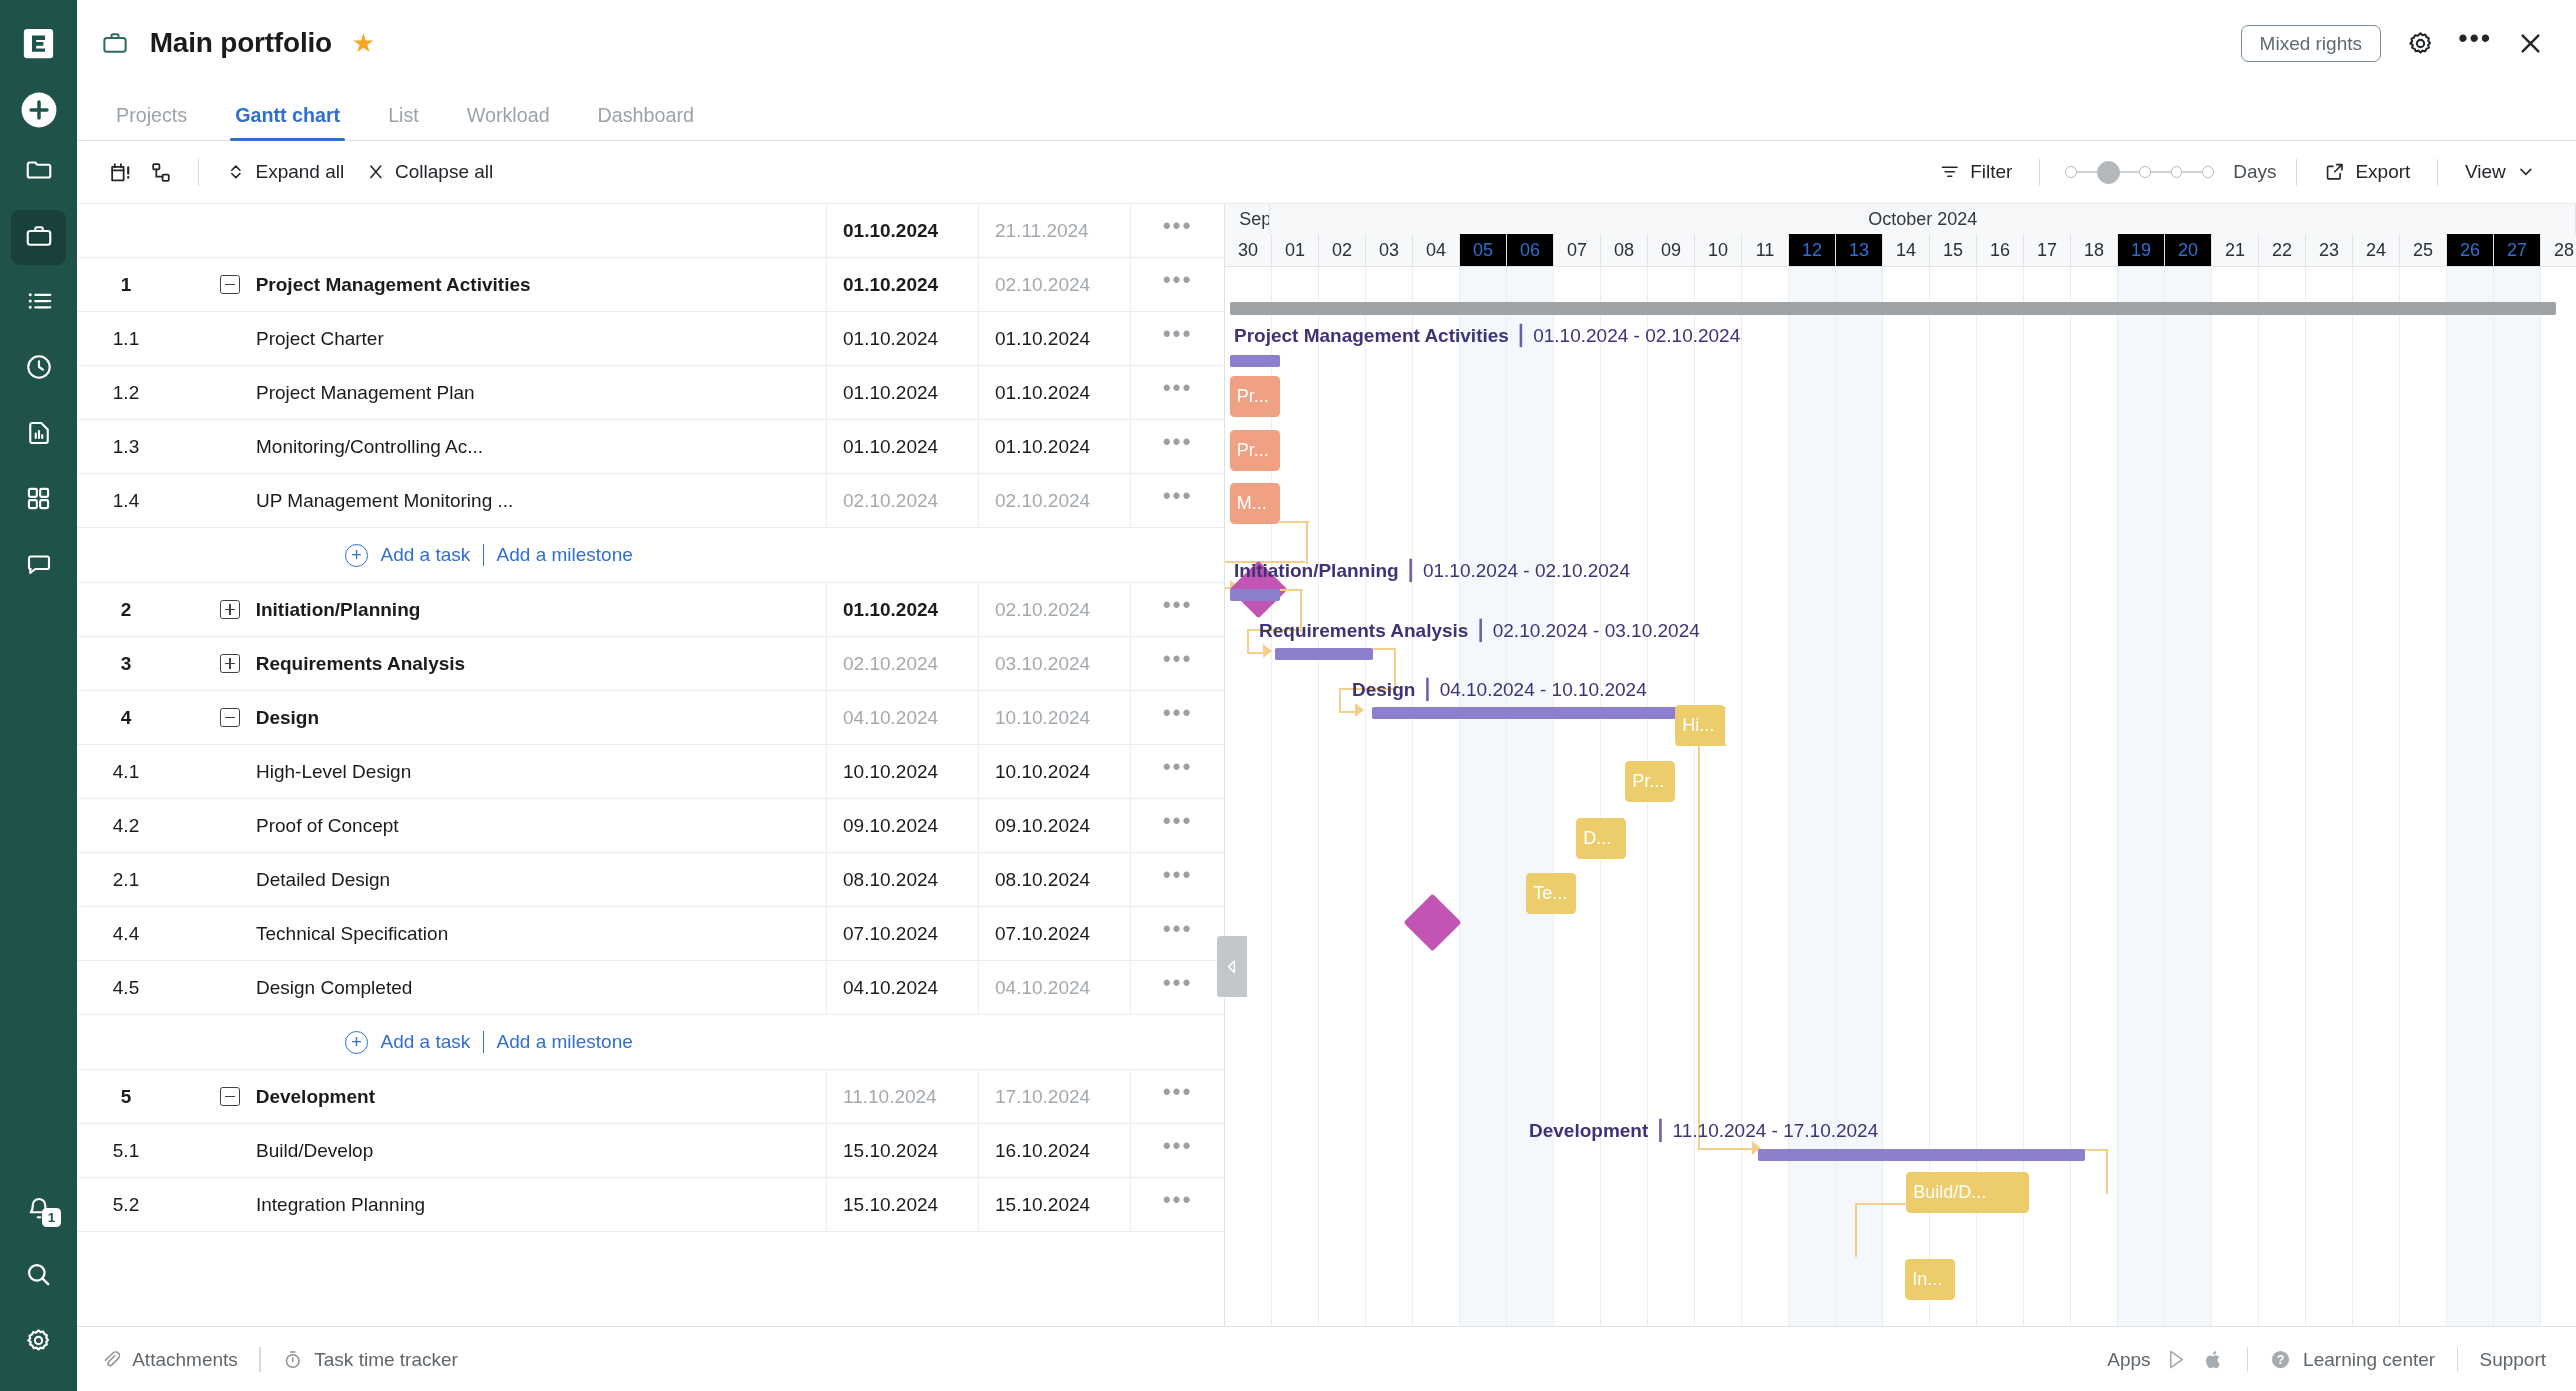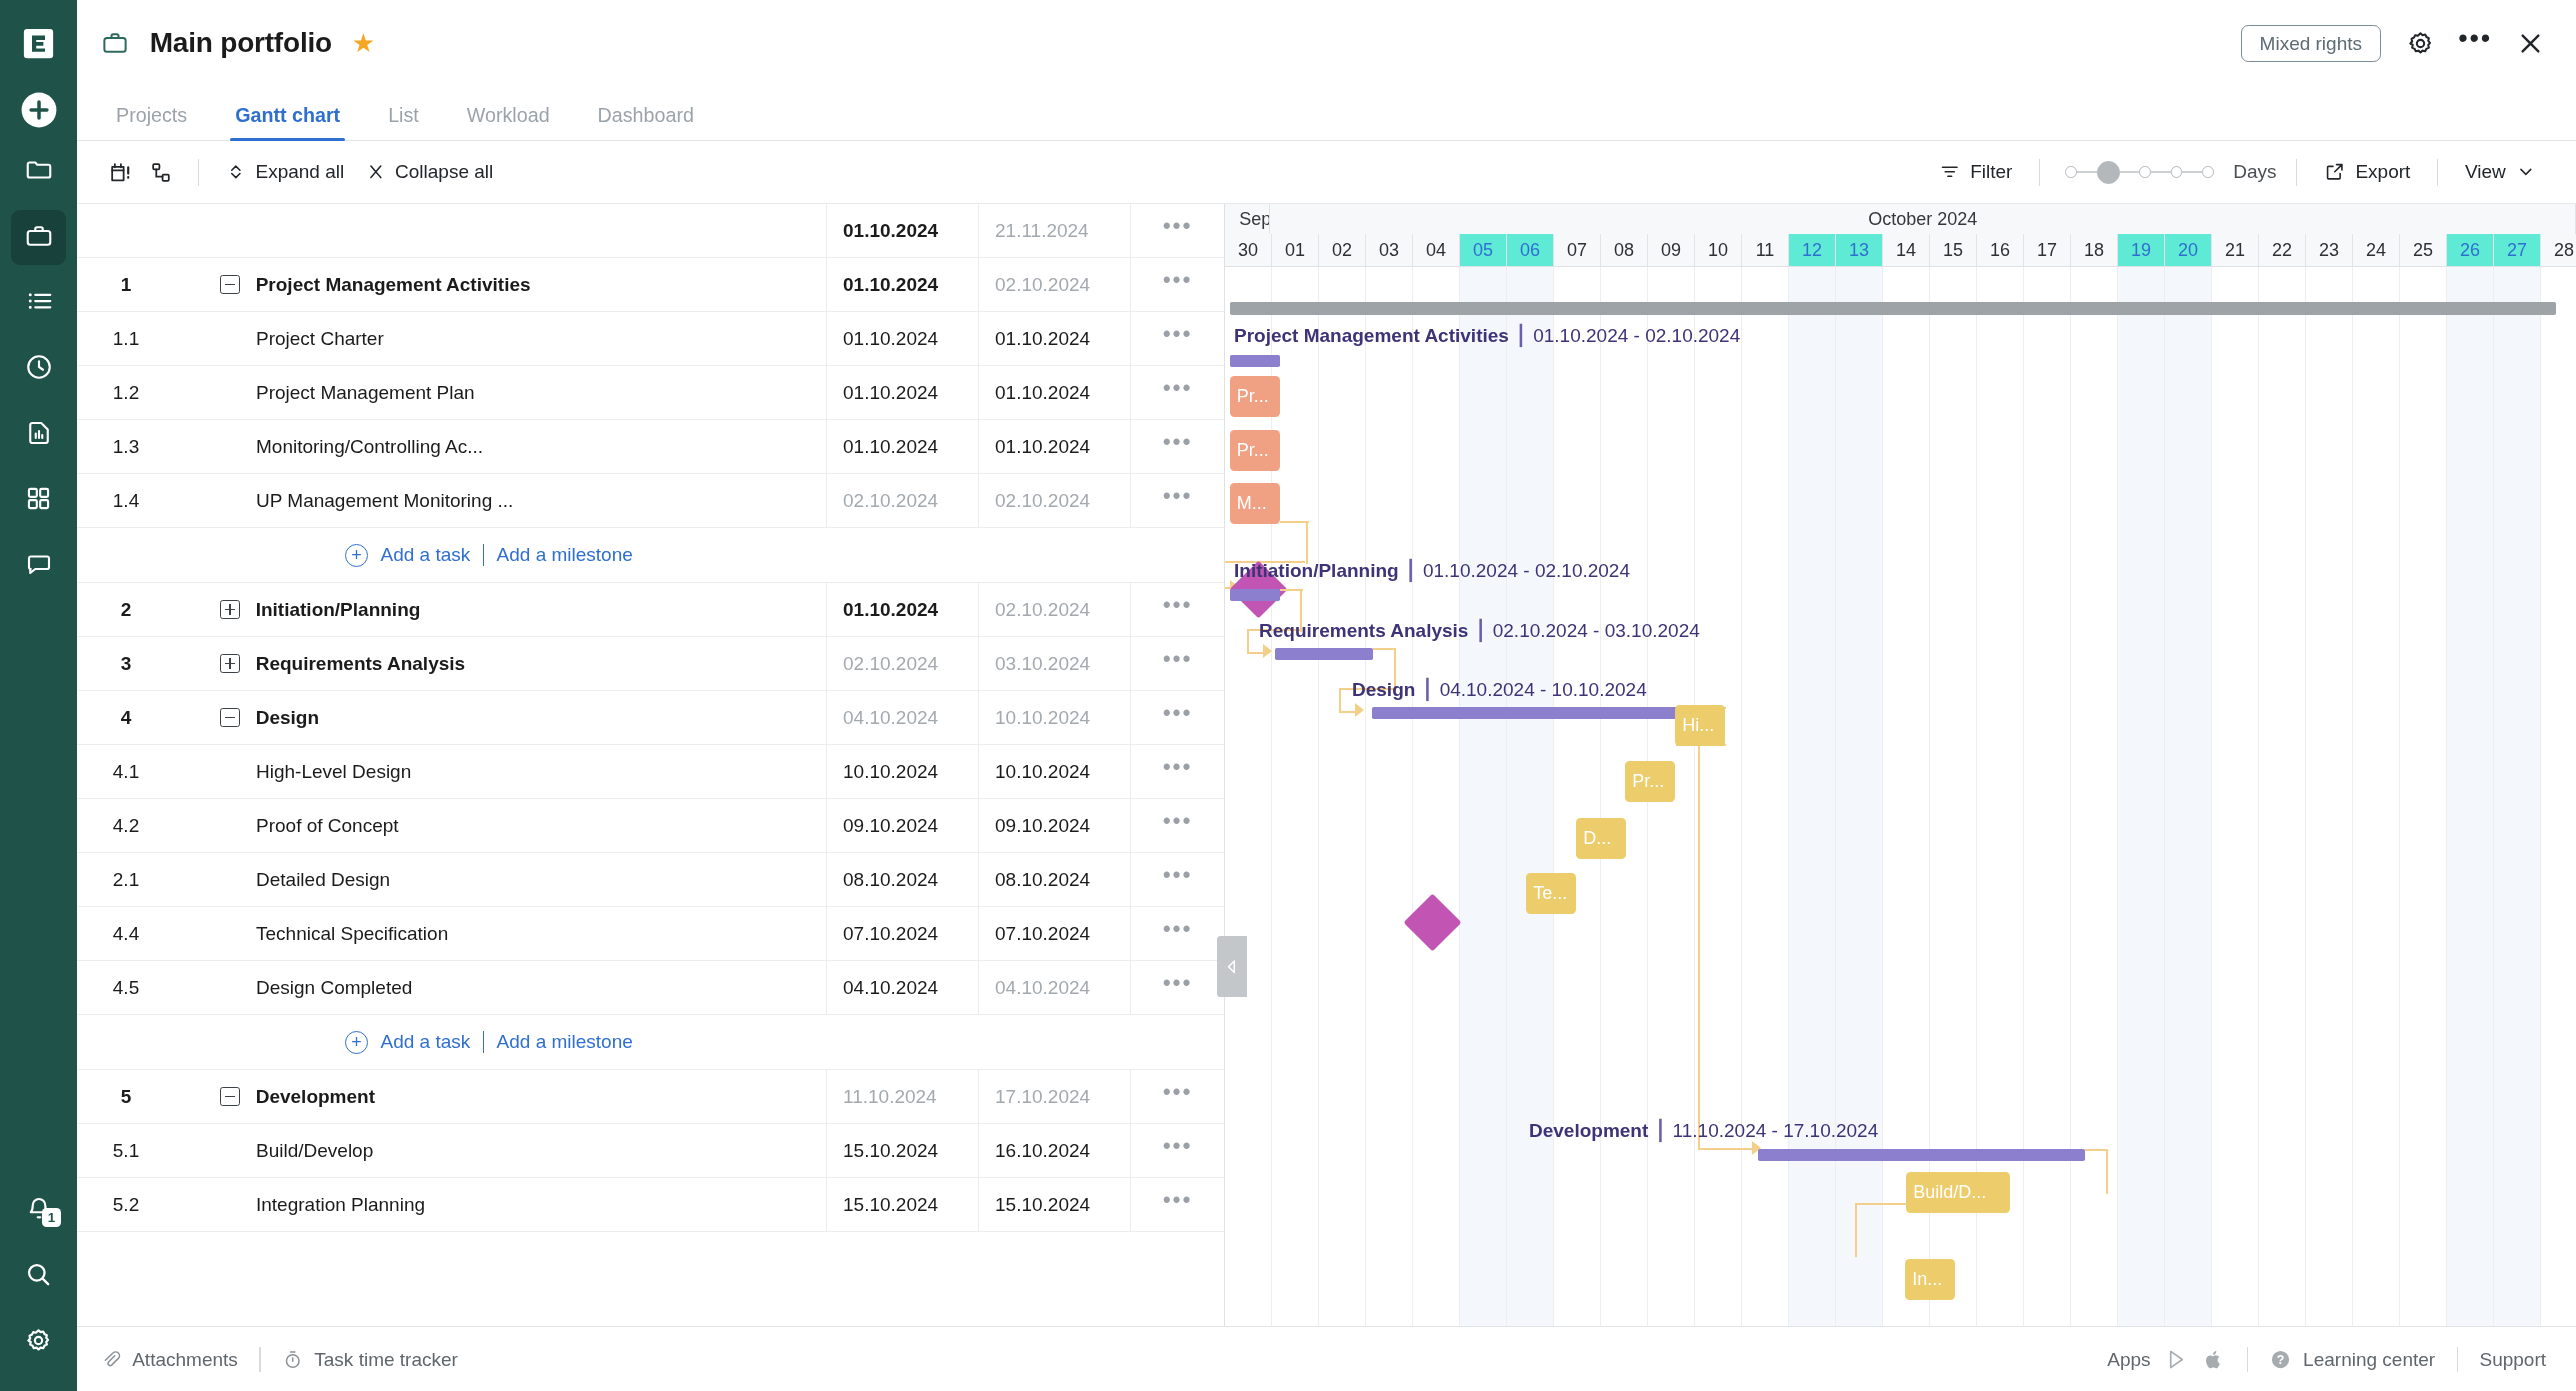--- a/index.html
+++ b/index.html
@@ -137,21 +137,21 @@
   .gh-month {
     border-right: 0.9px solid #e2e5e8; font-size: 18px; color: #33383d;
     display:flex; align-items:center; padding-left: 14.3px; overflow:hidden; white-space:nowrap;
   }
   .gh-month.center { justify-content: center; padding-left: 0; }
   .gh-days { height: 32px; display:flex; }
   .gh-day {
     border-right: 0.9px solid #e2e5e8; font-size: 18px; color: #2c3136;
     display:flex; align-items:center; justify-content:center; flex:0 0 auto;
   }
-  .gh-day.we { color: #2f6fd0; background: #5eead4; }
+  .gh-day.we { color: #2f6fd0; background: #000000; }
   .grid-bg { position:absolute; top: 63px; left:0; right:0; bottom:0; display:flex; }
   .grid-col { border-right: 0.9px solid #eceef0; height: 100%; flex:0 0 auto; }
   .grid-col.we { background: #f4f8fd; }
   .scroll-strip { position:absolute; left: 0; right: 0; top: 98px; height: 12.5px; }
   .scroll-thumb { position:absolute; left:5.4px; right: 19.7px; top:0; height: 12.5px; background: #9ea3a8; border-radius: 1.8px;}
   .gbody { position:absolute; left:0; right:0; top:63px; bottom:0; }
 
   .glabel {
     position:absolute; font-size: 19px; color: #3e3377; white-space: nowrap;
   }
@@ -752,21 +752,21 @@
           <div class="milestone" style="left:187px; top:635px"></div>
 
           <div class="glabel" style="left:304px; top:852px">
             <b>Development</b><span class="pipe">⎮</span><span>11.10.2024 - 17.10.2024</span>
           </div>
           <div class="summary-bar" style="left:533px; top:882px; width:327px"></div>
 
           <div class="dep" style="left:860px; top:882px; width:23px; border-top-width:2.7px;"></div>
           <div class="dep" style="left:881px; top:882px; height:45px; border-left-width:2.7px;"></div>
 
-          <div class="task-bar bar-gold" style="left:681px; top:905px; width:104px">
+          <div class="task-bar bar-gold" style="left:681px; top:905px; width:123px">
               <span>Build/D...</span>
             </div>
           <div class="dep" style="left:630px; top:936px; width:52px; border-top-width:2.7px;"></div>
           <div class="dep" style="left:630px; top:936px; height:54px; border-left-width:2.7px;"></div>
           <div class="task-bar bar-gold" style="left:680px; top:992px; width:50px">
               <span>In...</span>
             </div>
 
         </div>
 

